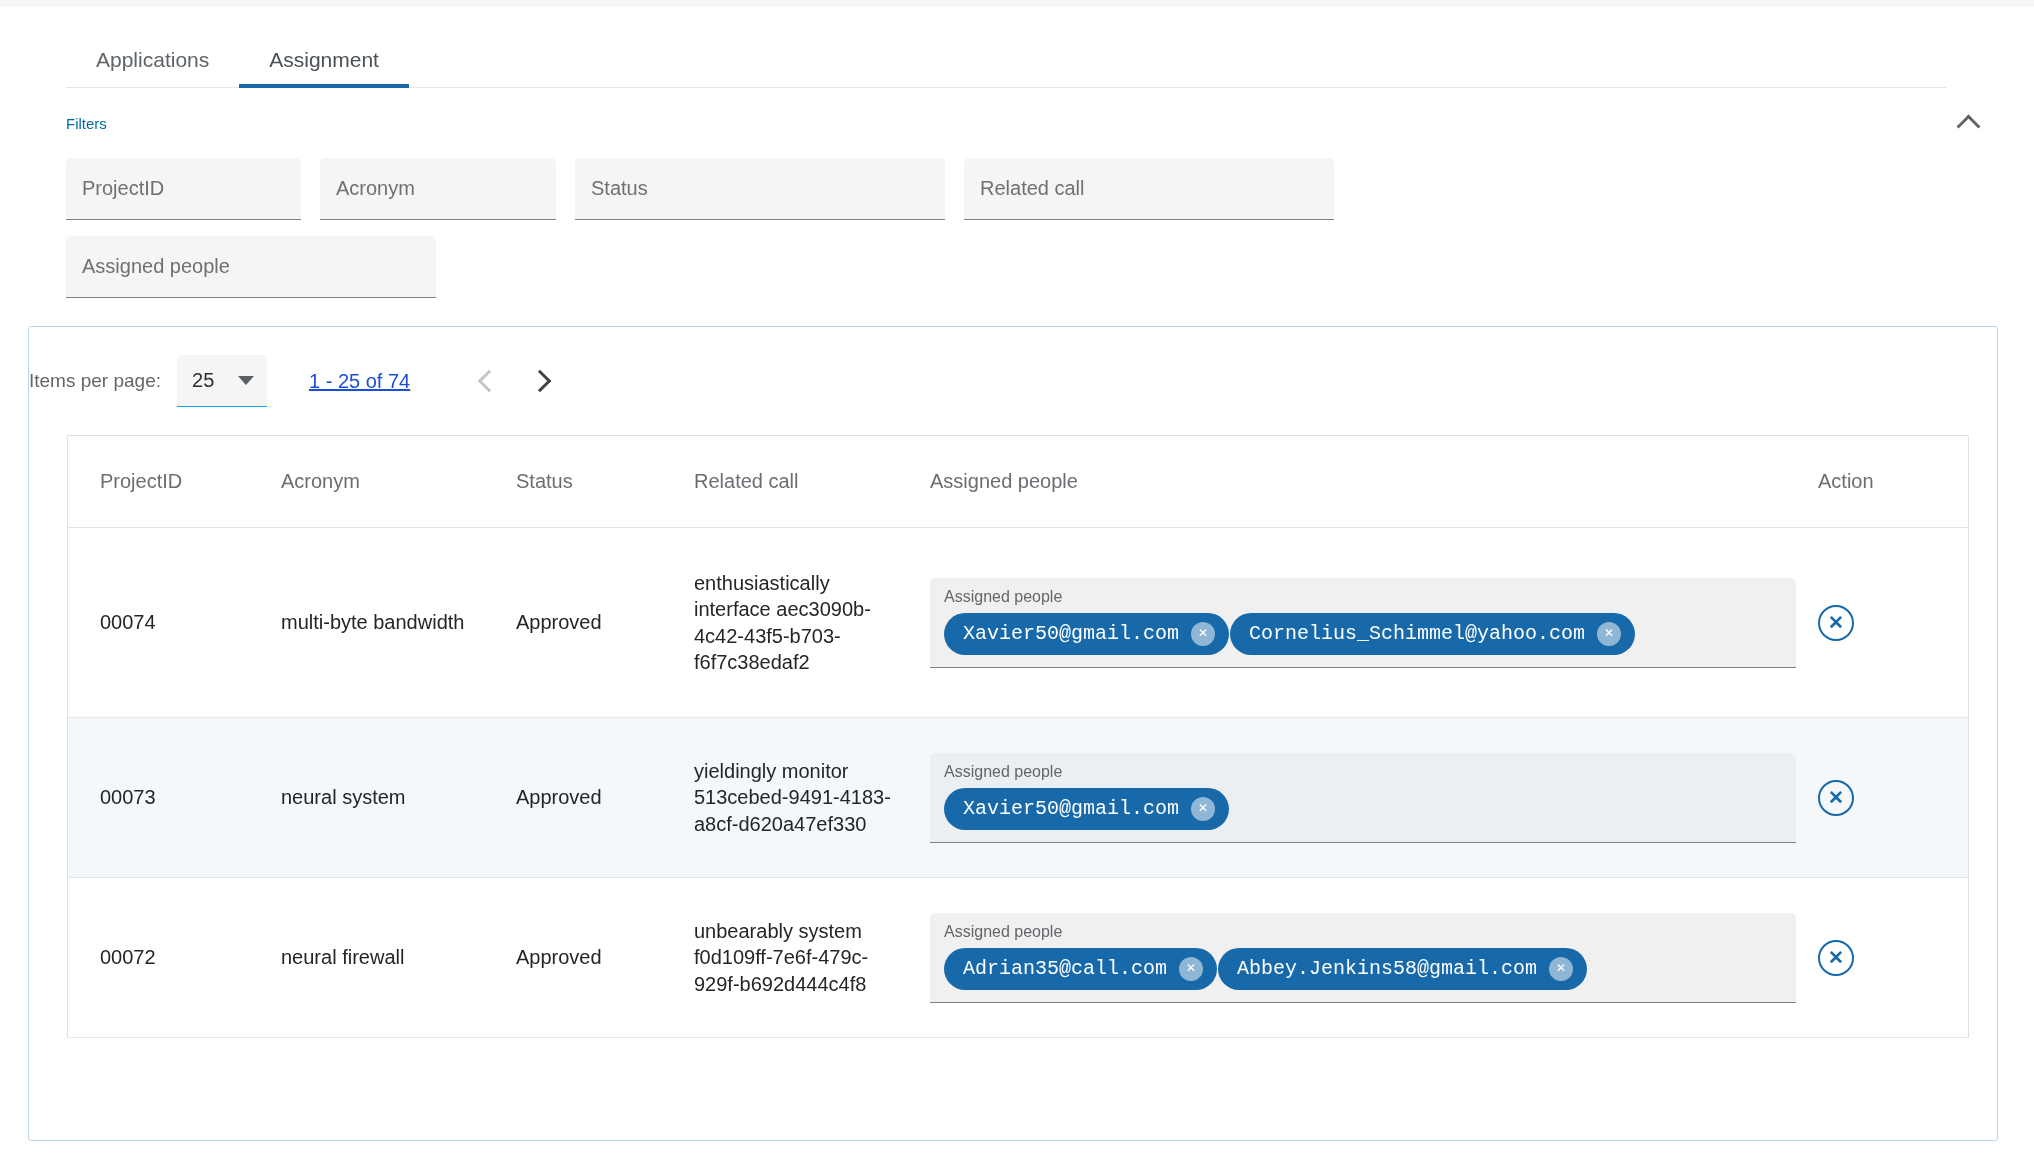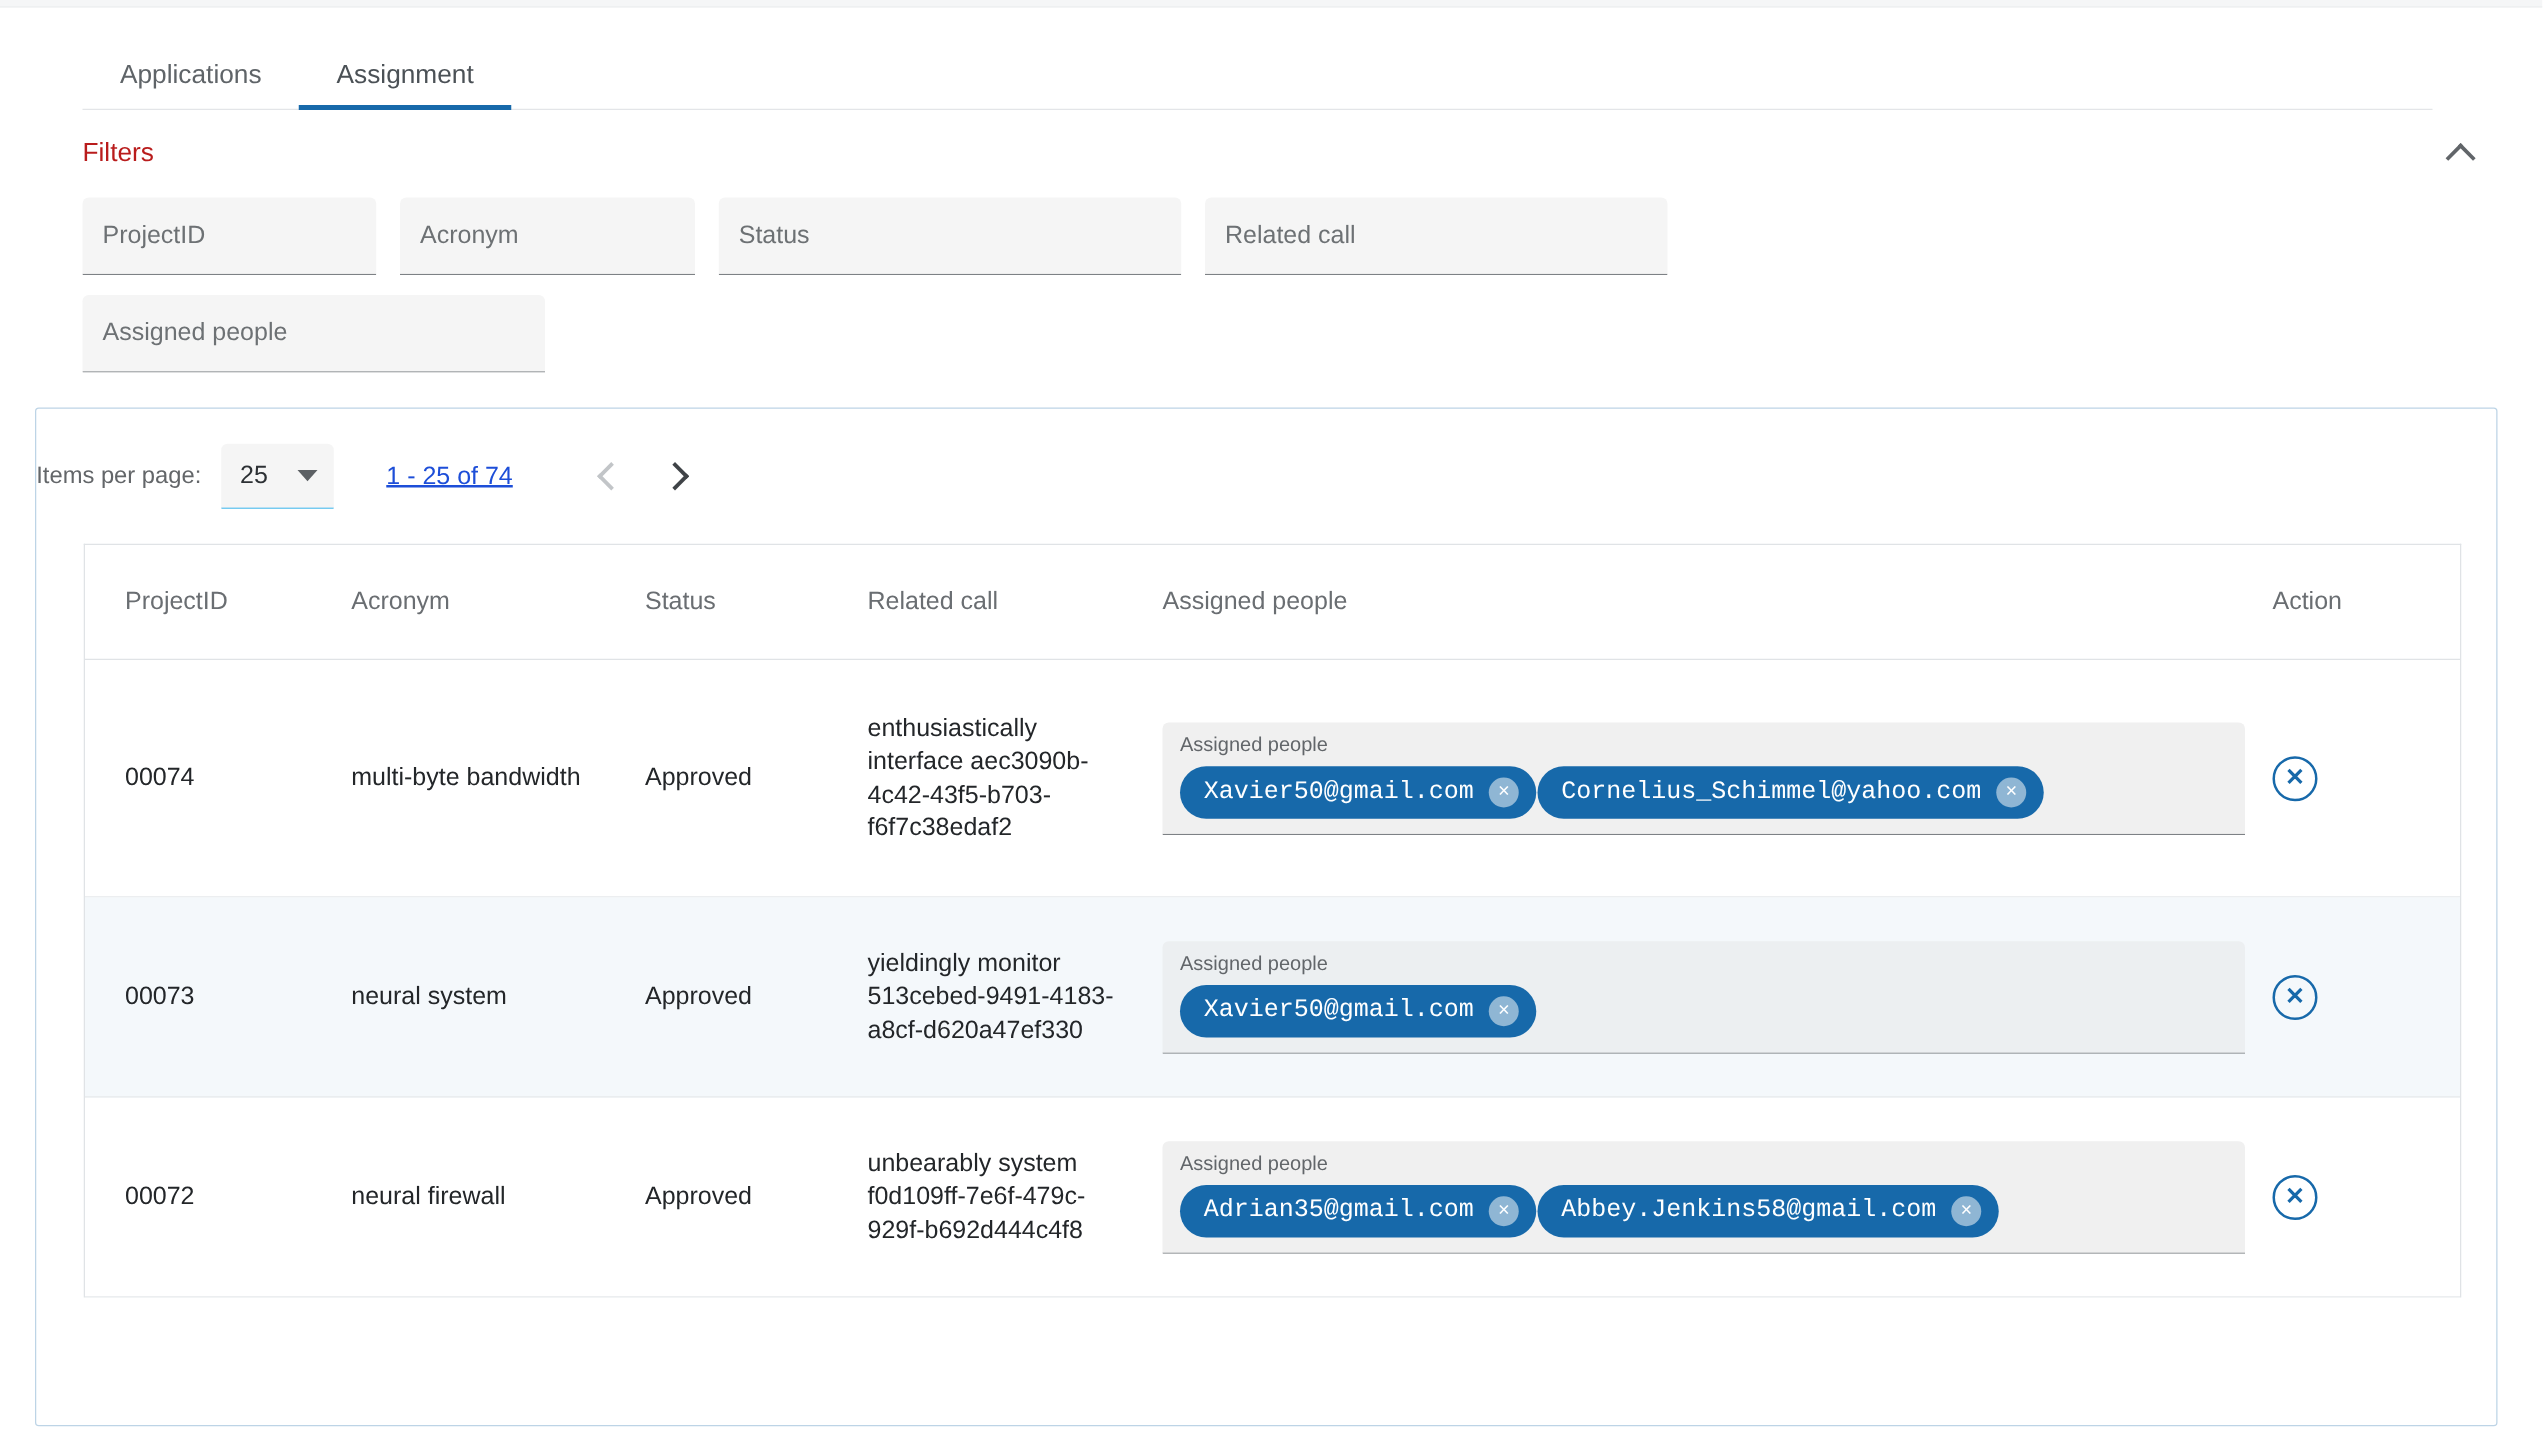--- a/index.html
+++ b/index.html
@@ -53,22 +53,22 @@
   }
   
   .filters-wrap { padding: 0 44px 0 66px; }
   .filters-head {
     display: flex;
     align-items: center;
     justify-content: space-between;
     height: 70px;
   }
   .filters-title {
-    font-size: 21px;
-    color: #b91c1c;
+    font-size: 15px;
+    color: #0369a1;
   }
   .collapse-btn {
     width: 44px; height: 44px;
     display: flex; align-items: center; justify-content: center;
     cursor: pointer;
   }
   .chev-up {
     width: 17px; height: 17px;
     border-left: 3px solid #616569;
     border-top: 3px solid #616569;
@@ -374,21 +374,21 @@
     <div class="trow row-mid">
       <div class="cell c-projectid">00072</div>
       <div class="cell c-acronym">neural firewall</div>
       <div class="cell c-status">Approved</div>
       <div class="cell c-relcall">unbearably system f0d109ff-7e6f-479c-929f-b692d444c4f8</div>
       <div class="cell c-assigned">
         <div class="chipbox">
           <div class="chipbox-label">Assigned people</div>
           <div class="chips">
             <span class="chip">
-              <span>Adrian35@gmail.com</span>
+              <span>Adrian35@call.com</span>
               <span class="chip-x">✕</span>
             </span>
             <span class="chip">
               <span>Abbey.Jenkins58@gmail.com</span>
               <span class="chip-x">✕</span>
             </span>
           </div>
         </div>
       </div>
       <div class="cell c-action">

